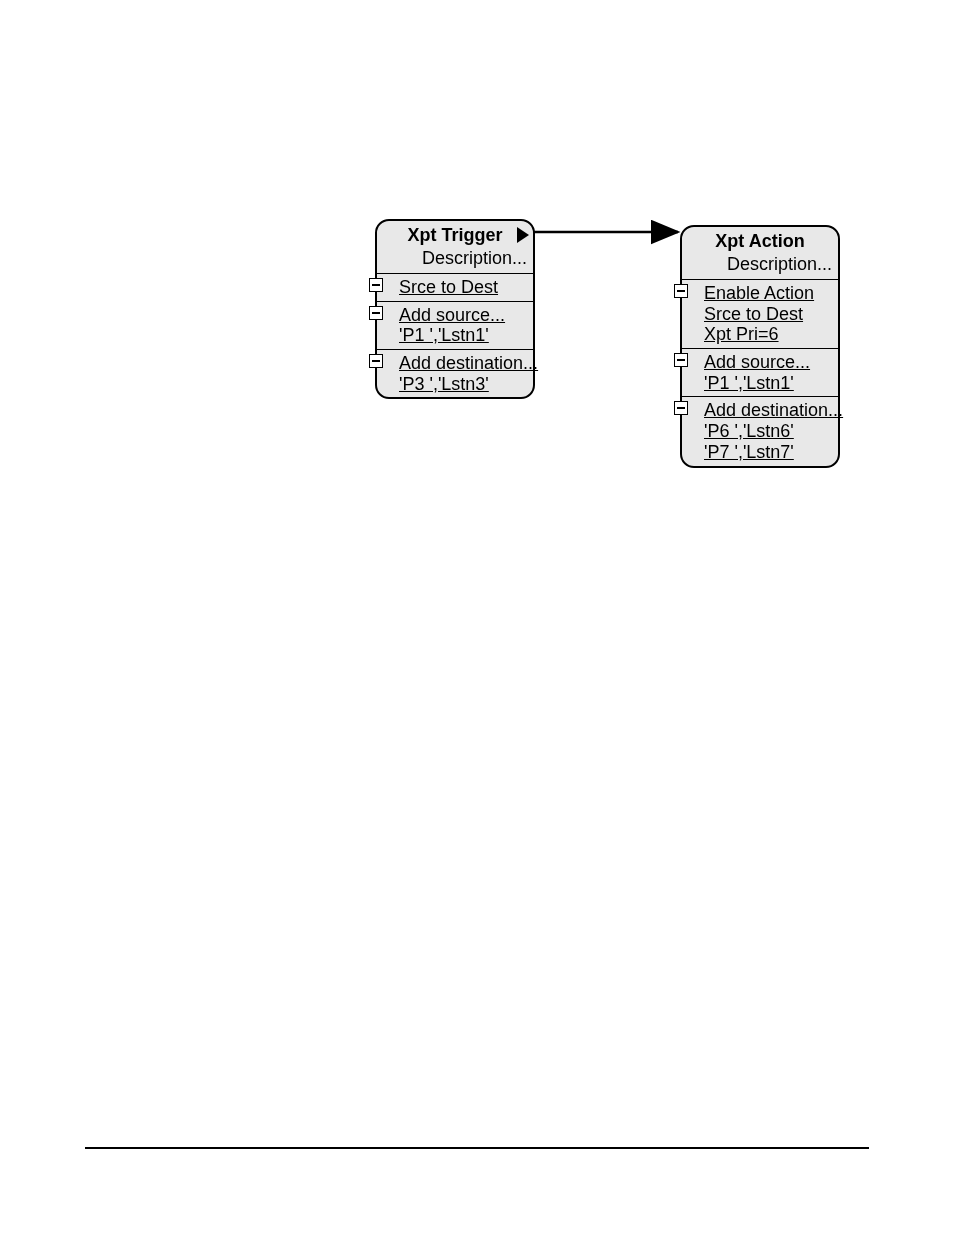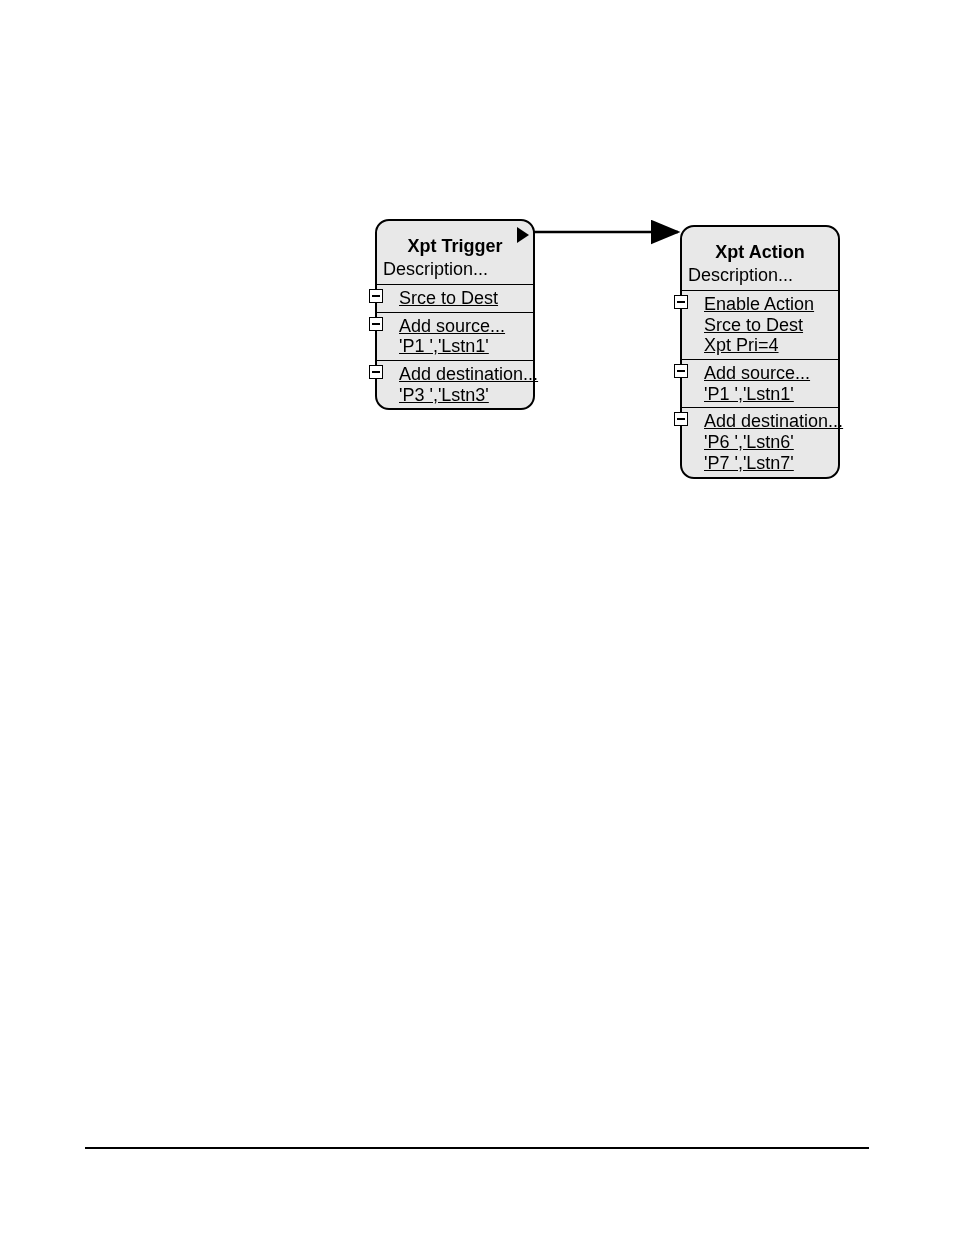--- a/index.html
+++ b/index.html
@@ -21,25 +21,25 @@
     position: absolute;
     background: #e8e8e8;
     border: 2px solid #000;
     border-radius: 14px;
     box-sizing: border-box;
     padding: 0;
   }
   .node-header {
     font-weight: bold;
     text-align: center;
-    padding: 15px 6px 2px 6px;
+    padding: 4px 6px 2px 6px;
     position: relative;
   }
   .node-desc {
-    text-align: left;
+    text-align: right;
     padding: 0 6px 4px 6px;
   }
   .section {
     position: relative;
     border-top: 1px solid #000;
     padding: 3px 6px 3px 22px;
     line-height: 1.15;
   }
   .collapse-box {
     position: absolute;
@@ -141,21 +141,21 @@
       <span>Xpt Action</span>
     </div>
     <div class="node-desc">Description...</div>
 
     <div class="section">
       <span class="collapse-box">
           <span class="dash"></span>
         </span>
       <div class="row">Enable Action</div>
       <div class="row">Srce to Dest</div>
-      <div class="row">Xpt Pri=4</div>
+      <div class="row">Xpt Pri=6</div>
     </div>
 
     <div class="section">
       <span class="collapse-box">
           <span class="dash"></span>
         </span>
       <div class="row">Add source...</div>
       <div class="row">'P1   ','Lstn1'</div>
     </div>
 

